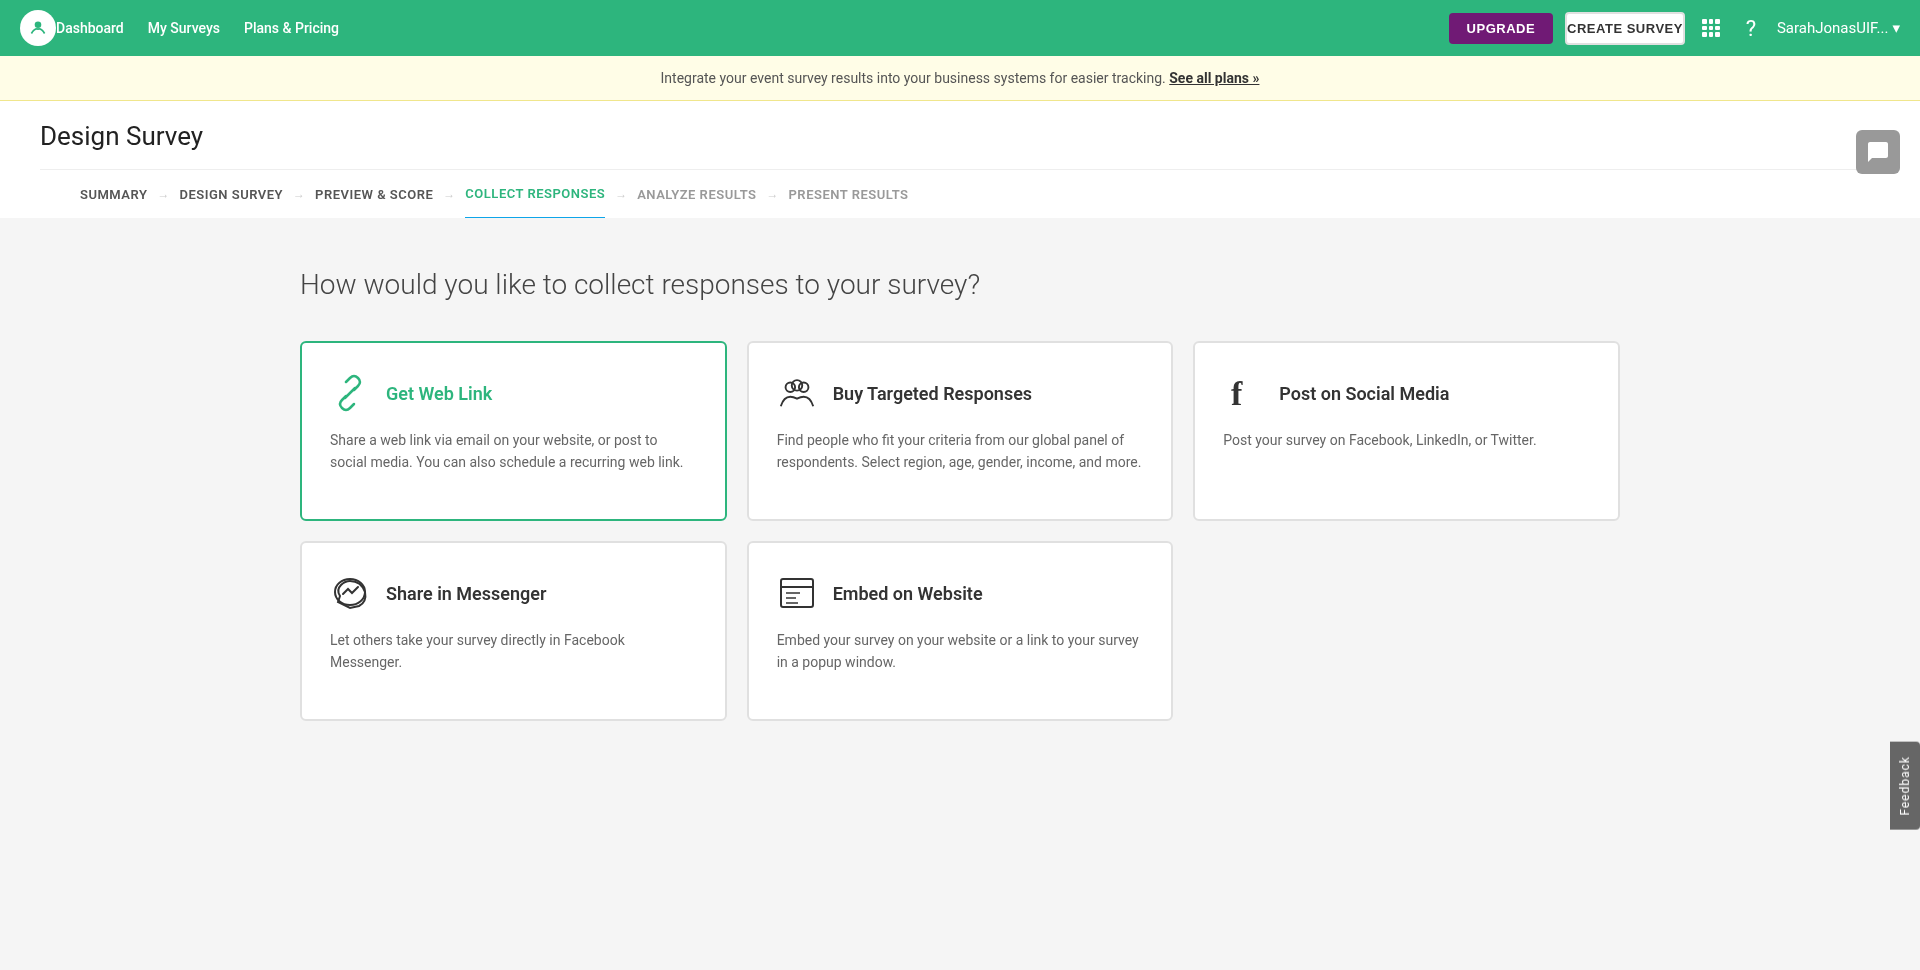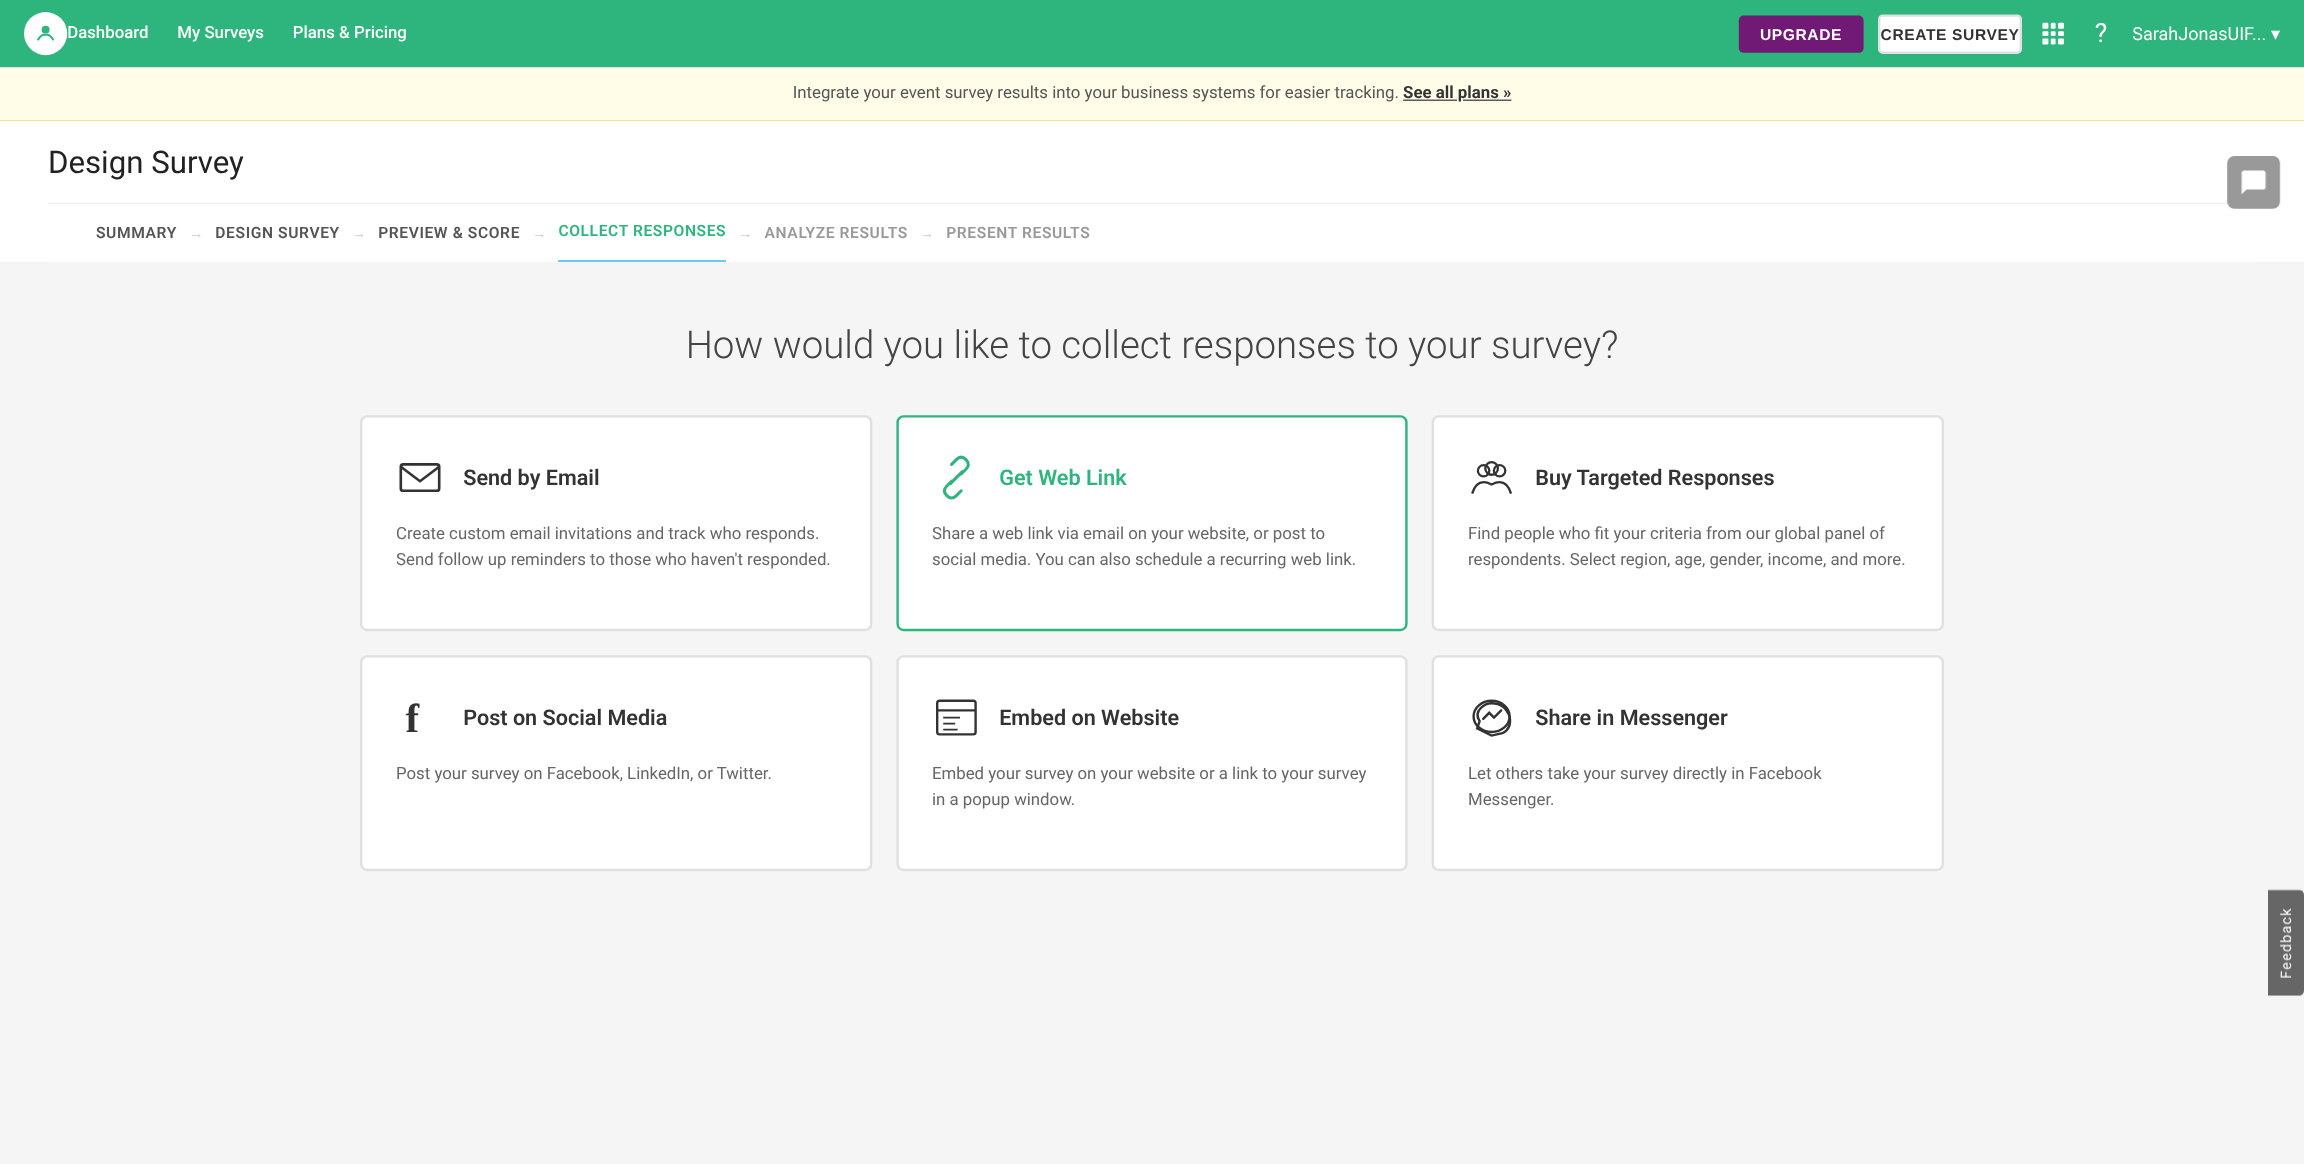--- a/index.html
+++ b/index.html
@@ -176,22 +176,22 @@
     }
     .chat-btn svg { width: 24px; height: 24px; fill: white; }
 
     
     .main-content {
       padding: 50px 40px;
       max-width: 1400px;
       margin: 0 auto;
     }
     .section-title {
-      text-align: center;
-      font-size: 32px;
+      text-align: left;
+      font-size: 28px;
       font-weight: 300;
       color: #444;
       margin-bottom: 40px;
     }
 
     
     .cards-grid {
       display: grid;
       grid-template-columns: repeat(3, 1fr);
       gap: 20px;
@@ -316,32 +316,20 @@
     <span class="step-arrow">→</span>
     <div class="step-item">PRESENT RESULTS</div>
   </nav>
 </div>
 
 <div class="main-content">
   <h2 class="section-title">How would you like to collect responses to your survey?</h2>
 
   <div class="cards-grid">
 
-    <div class="card">
-      <div class="card-header">
-        <div class="card-icon">
-          <svg width="38" height="38" viewBox="0 0 38 38" fill="none">
-            <rect x="3" y="8" width="32" height="22" rx="2" stroke="#333" stroke-width="2.2" fill="none"></rect>
-            <polyline points="3,10 19,22 35,10" stroke="#333" stroke-width="2.2" fill="none"></polyline>
-          </svg>
-        </div>
-        <div class="card-title">Send by Email</div>
-      </div>
-      <div class="card-desc">Create custom email invitations and track who responds. Send follow up reminders to those who haven't responded.</div>
-    </div>
 
     <div class="card selected">
       <div class="card-header">
         <div class="card-icon green">
           <svg width="38" height="38" viewBox="0 0 38 38" fill="none">
             <path d="M15 22 Q11 26 11 26 Q7 30 11 34 Q15 38 19 34 L23 30" stroke="#2db57d" stroke-width="2.5" fill="none" stroke-linecap="round"></path>
             <path d="M23 16 Q27 12 27 12 Q31 8 27 4 Q23 0 19 4 L15 8" stroke="#2db57d" stroke-width="2.5" fill="none" stroke-linecap="round"></path>
             <line x1="14" y1="24" x2="24" y2="14" stroke="#2db57d" stroke-width="2.5" stroke-linecap="round"></line>
           </svg>
         </div>
@@ -368,52 +356,52 @@
     <div class="card">
       <div class="card-header">
         <div class="card-icon">
           <svg width="36" height="36" viewBox="0 0 36 36" fill="none">
             <text x="6" y="30" font-size="34" font-weight="bold" fill="#333" font-family="serif">f</text>
           </svg>
         </div>
         <div class="card-title">Post on Social Media</div>
       </div>
       <div class="card-desc">Post your survey on Facebook, LinkedIn, or Twitter.</div>
+    </div>
+
+    <div class="card">
+      <div class="card-header">
+        <div class="card-icon">
+          <svg width="38" height="38" viewBox="0 0 38 38" fill="none">
+            <ellipse cx="19" cy="18" rx="15" ry="13" stroke="#333" stroke-width="2" fill="none"></ellipse>
+            <path d="M7 28 L9 22 Q5 16 10 11 Q14 7 19 7 Q30 7 34 18 Q36 28 28 32 L19 34 Z" stroke="#333" stroke-width="2" fill="none"></path>
+            <polyline points="12,20 17,15 21,19 27,13" stroke="#333" stroke-width="2" fill="none" stroke-linecap="round"></polyline>
+          </svg>
+        </div>
+        <div class="card-title">Share in Messenger</div>
+      </div>
+      <div class="card-desc">Let others take your survey directly in Facebook Messenger.</div>
     </div>
 
     <div class="card">
       <div class="card-header">
         <div class="card-icon">
           <svg width="38" height="38" viewBox="0 0 38 38" fill="none">
             <rect x="3" y="5" width="32" height="28" rx="2" stroke="#333" stroke-width="2" fill="none"></rect>
             <line x1="3" y1="13" x2="35" y2="13" stroke="#333" stroke-width="2"></line>
             <line x1="8" y1="19" x2="22" y2="19" stroke="#333" stroke-width="1.5"></line>
             <line x1="8" y1="24" x2="18" y2="24" stroke="#333" stroke-width="1.5"></line>
             <line x1="8" y1="29" x2="20" y2="29" stroke="#333" stroke-width="1.5"></line>
           </svg>
         </div>
         <div class="card-title">Embed on Website</div>
       </div>
       <div class="card-desc">Embed your survey on your website or a link to your survey in a popup window.</div>
     </div>
 
-    <div class="card">
-      <div class="card-header">
-        <div class="card-icon">
-          <svg width="38" height="38" viewBox="0 0 38 38" fill="none">
-            <ellipse cx="19" cy="18" rx="15" ry="13" stroke="#333" stroke-width="2" fill="none"></ellipse>
-            <path d="M7 28 L9 22 Q5 16 10 11 Q14 7 19 7 Q30 7 34 18 Q36 28 28 32 L19 34 Z" stroke="#333" stroke-width="2" fill="none"></path>
-            <polyline points="12,20 17,15 21,19 27,13" stroke="#333" stroke-width="2" fill="none" stroke-linecap="round"></polyline>
-          </svg>
-        </div>
-        <div class="card-title">Share in Messenger</div>
-      </div>
-      <div class="card-desc">Let others take your survey directly in Facebook Messenger.</div>
-    </div>
-
   </div>
 </div>
 
 <div class="chat-btn">
   <svg viewBox="0 0 24 24">
     <path d="M20 2H4c-1.1 0-2 .9-2 2v18l4-4h14c1.1 0 2-.9 2-2V4c0-1.1-.9-2-2-2z"></path>
   </svg>
 </div>
 
 <div class="feedback-btn">Feedback</div>

